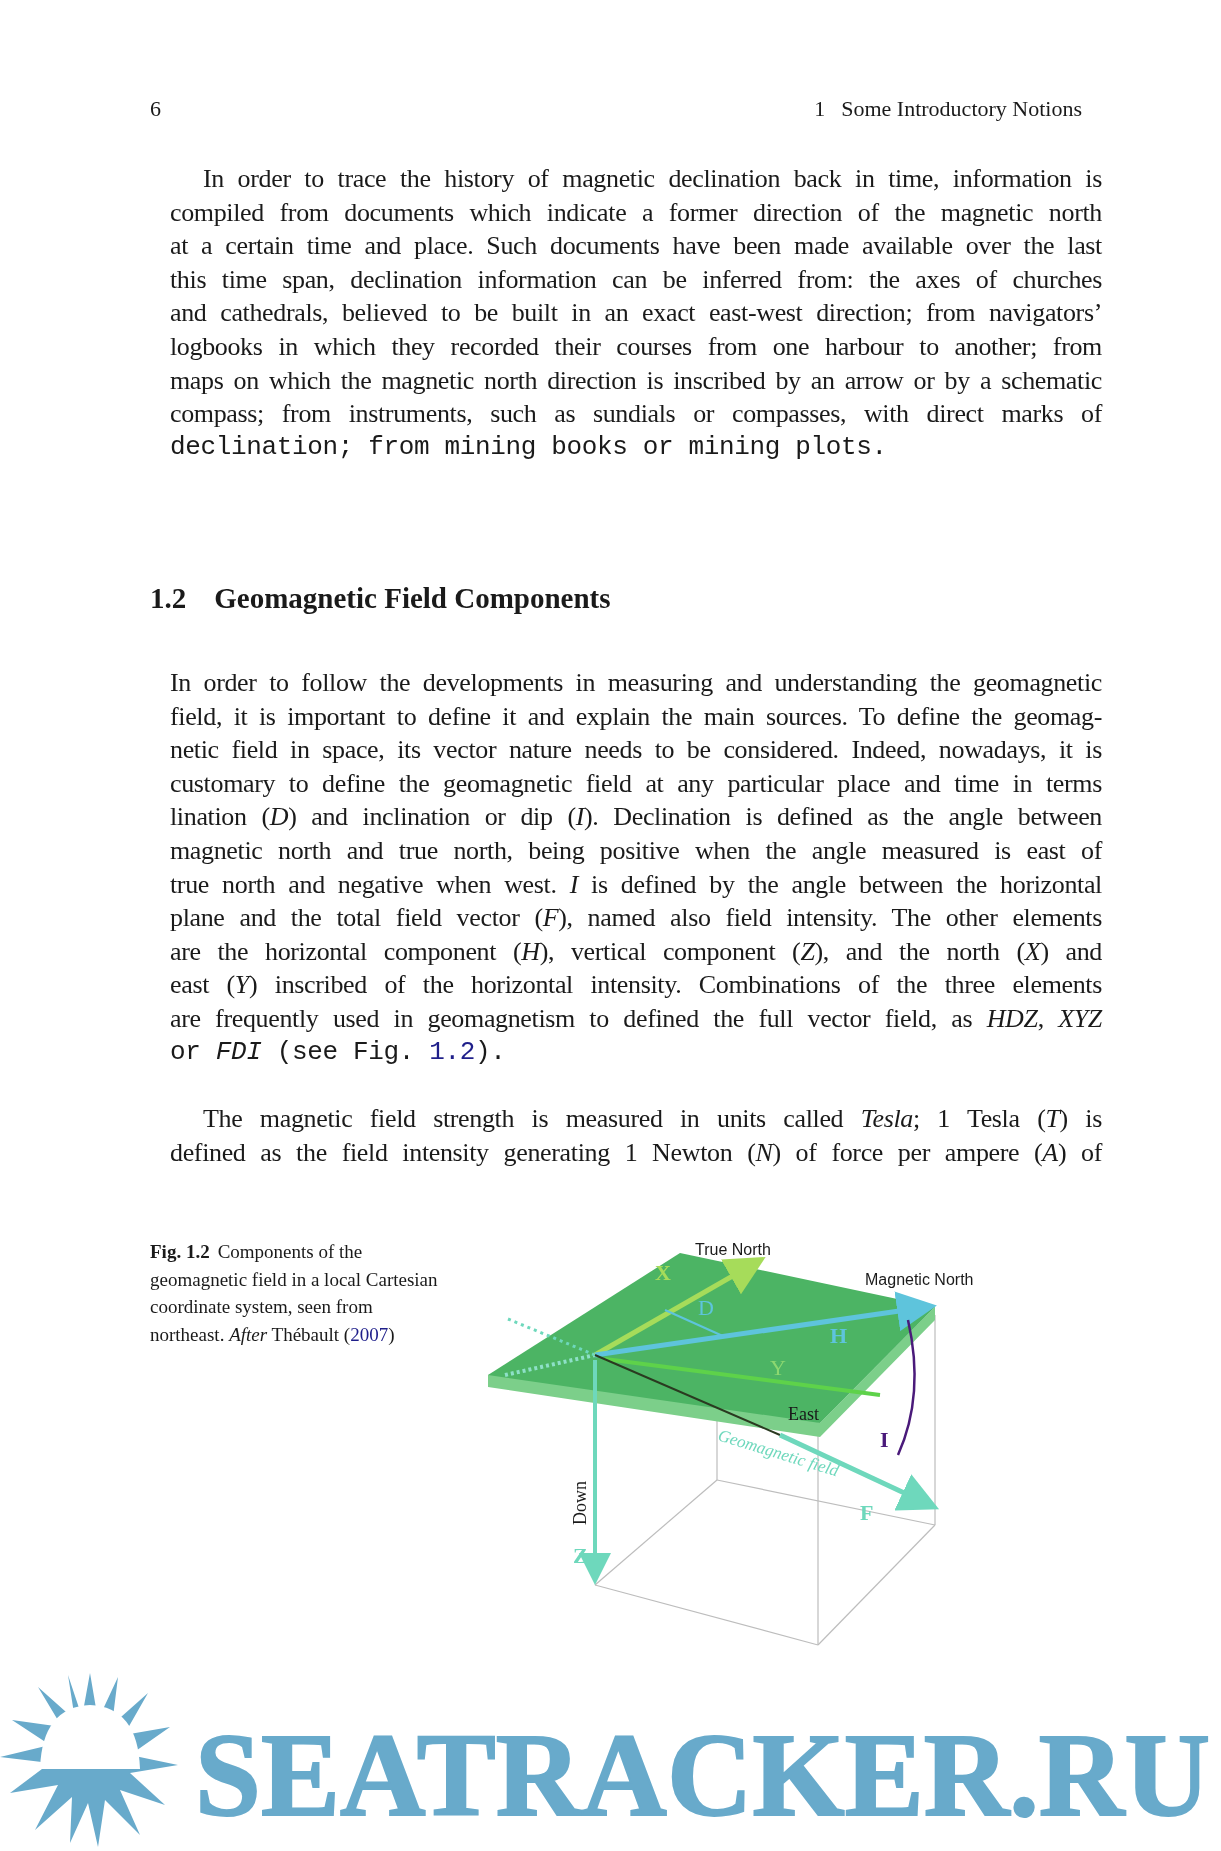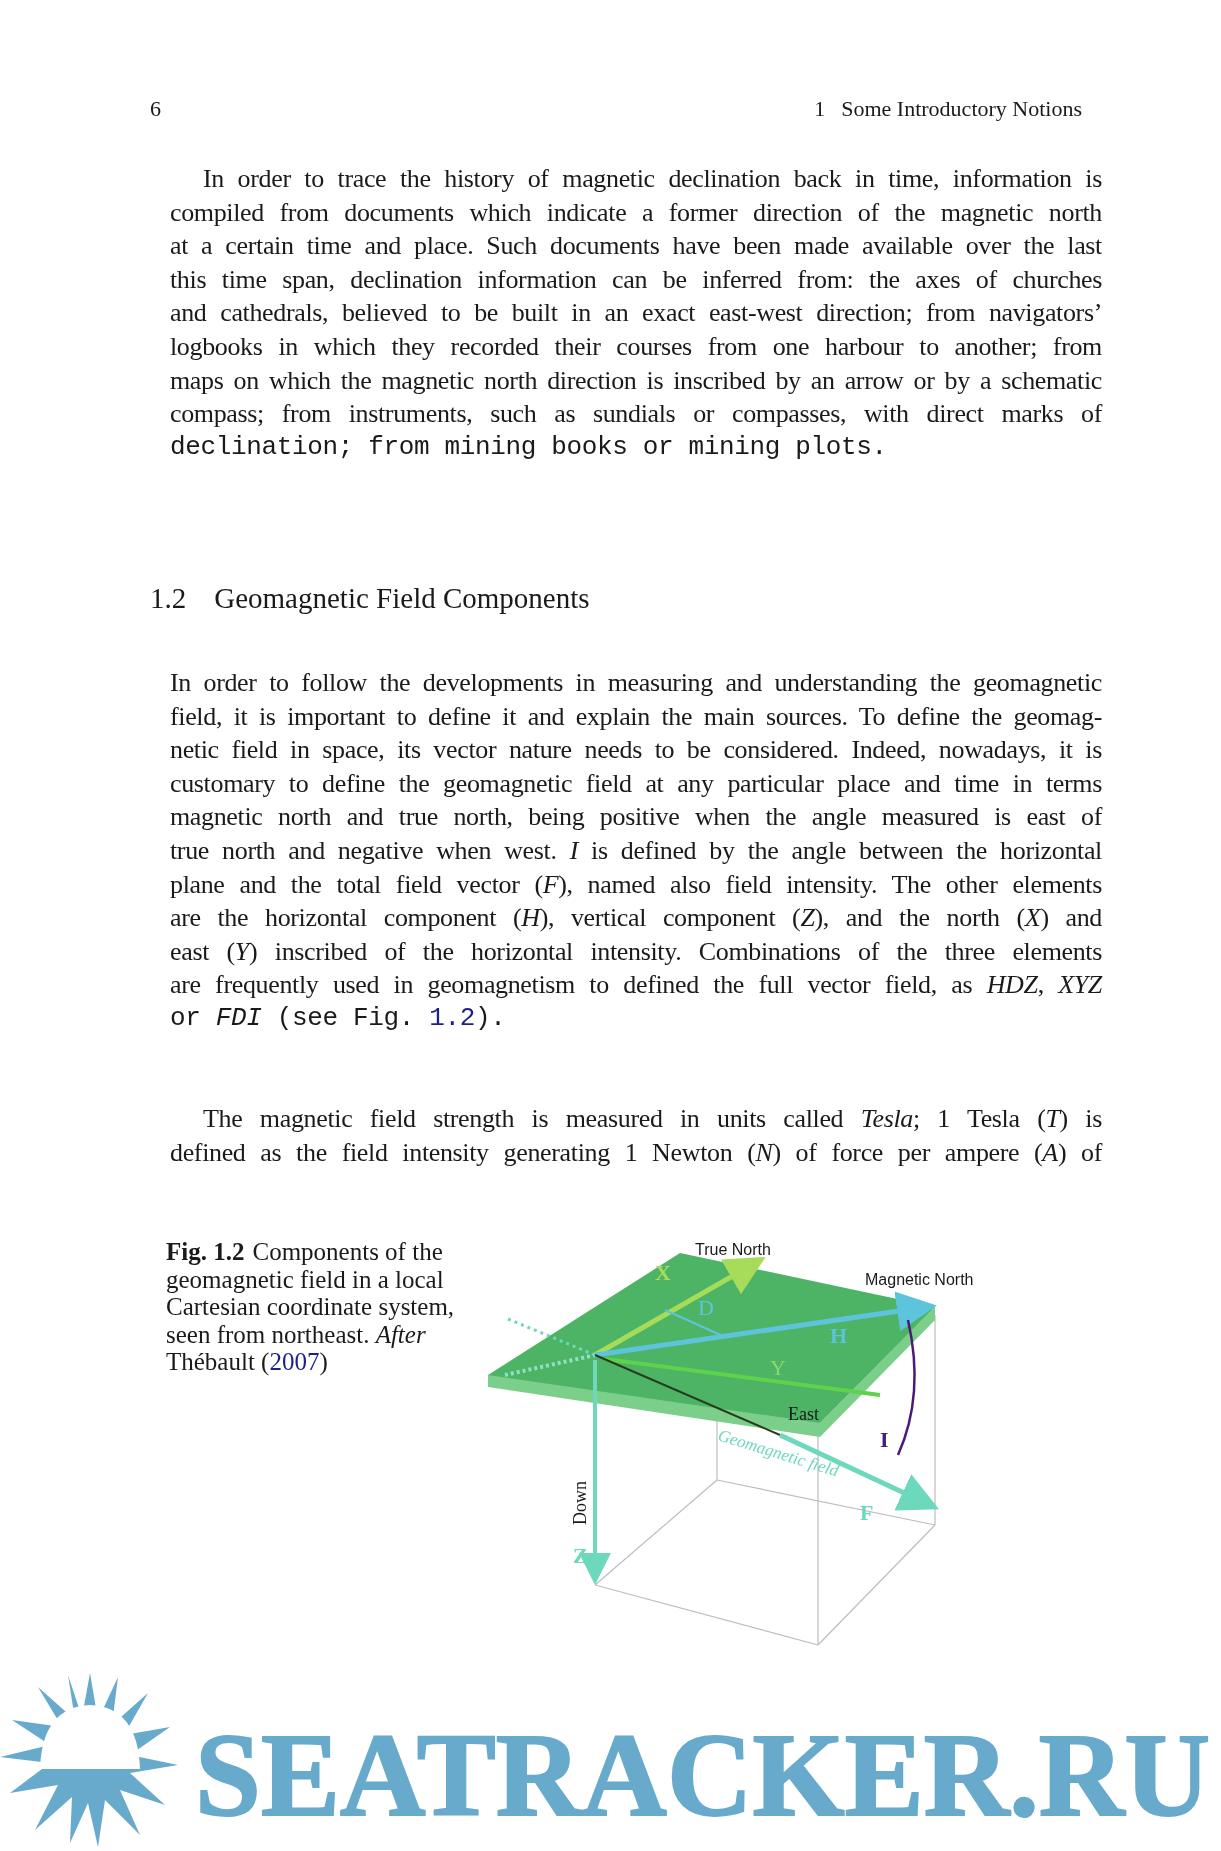--- a/index.html
+++ b/index.html
@@ -9,27 +9,27 @@
                font-size: 22px; }
   .page-num { position: absolute; left: 0; top: 0; }
   .running-head { position: absolute; right: 0; top: 0; }
   .running-head .chap { margin-right: 16px; }
   .para { position: absolute; left: 150px; width: 932px; font-size: 26px;
           line-height: 33.6px; text-align: justify; letter-spacing: -0.35px; margin-left: 20px; }
   .para .line { display: block; text-align: justify; text-align-last: justify; white-space: nowrap; }
   .para .line.last { text-align-last: left; font-family: Liberation Mono, monospace; }
   .para .line.indent { text-indent: 33px; }
   .p1 { top: 162px; }
-  .sec-head { position: absolute; left: 150px; top: 582px; font-size: 29px; font-weight: normal; text-align: right; }
+  .sec-head { position: absolute; left: 150px; top: 582px; font-size: 29px; font-weight: bold; text-align: right; }
   .sec-head .num { margin-right: 28px; }
   .p2 { top: 666px; }
   .p3 { top: 1102px; }
   i.m { font-style: italic; }
   .link { color: #1f1f8a; }
-  .caption { position: absolute; left: 150px; top: 1238px; width: 290px; font-size: 25px; line-height: 27.5px; margin-left: 16px; }
+  .caption { position: absolute; left: 150px; top: 1238px; width: 290px; font-size: 19px; line-height: 27.5px; }
   .caption .fig-label { font-weight: bold; margin-right: 8px; }
   .figure { position: absolute; left: 480px; top: 1225px; width: 620px; height: 440px; }
   .watermark { position: absolute; left: 0; top: 1665px; width: 1221px; height: 186px; }
 </style>
 </head>
 <body>
 
 <div class="page-head">
   <span class="page-num">6</span>
   <span class="running-head">
@@ -51,20 +51,21 @@
 
 <div class="sec-head">
   <span class="num">1.2</span><span>Geomagnetic Field Components</span>
 </div>
 
 <div class="para p2">
   <span class="line">In order to follow the developments in measuring and understanding the geomagnetic</span>
   <span class="line">field, it is important to define it and explain the main sources. To define the geomag-</span>
   <span class="line">netic field in space, its vector nature needs to be considered. Indeed, nowadays, it is</span>
   <span class="line">customary to define the geomagnetic field at any particular place and time in terms</span>
+  <span class="line"><span>lination (</span><i class="m">D</i><span>) and inclination or dip (</span><i class="m">I</i><span>). Declination is defined as the angle between</span></span>
   <span class="line">magnetic north and true north, being positive when the angle measured is east of</span>
   <span class="line"><span>true north and negative when west. </span><i class="m">I</i><span> is defined by the angle between the horizontal</span></span>
   <span class="line"><span>plane and the total field vector (</span><i class="m">F</i><span>), named also field intensity. The other elements</span></span>
   <span class="line"><span>are the horizontal component (</span><i class="m">H</i><span>), vertical component (</span><i class="m">Z</i><span>), and the north (</span><i class="m">X</i><span>) and</span></span>
   <span class="line"><span>east (</span><i class="m">Y</i><span>) inscribed of the horizontal intensity. Combinations of the three elements</span></span>
   <span class="line"><span>are frequently used in geomagnetism to defined the full vector field, as </span><i class="m">HDZ</i><span>, </span><i class="m">XYZ</i></span>
   <span class="line last"><span>or </span><i class="m">FDI</i><span> (see Fig. </span><span class="link">1.2</span><span>).</span></span>
 </div>
 
 <div class="para p3">

